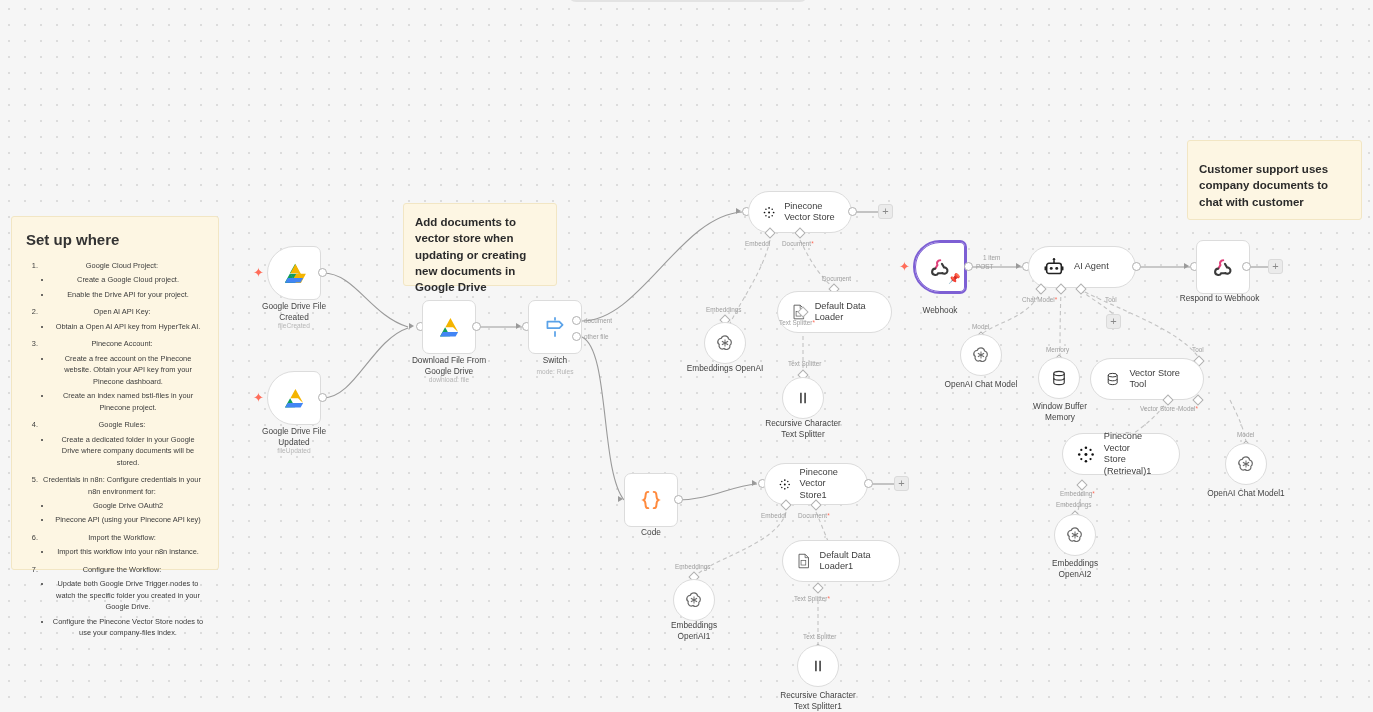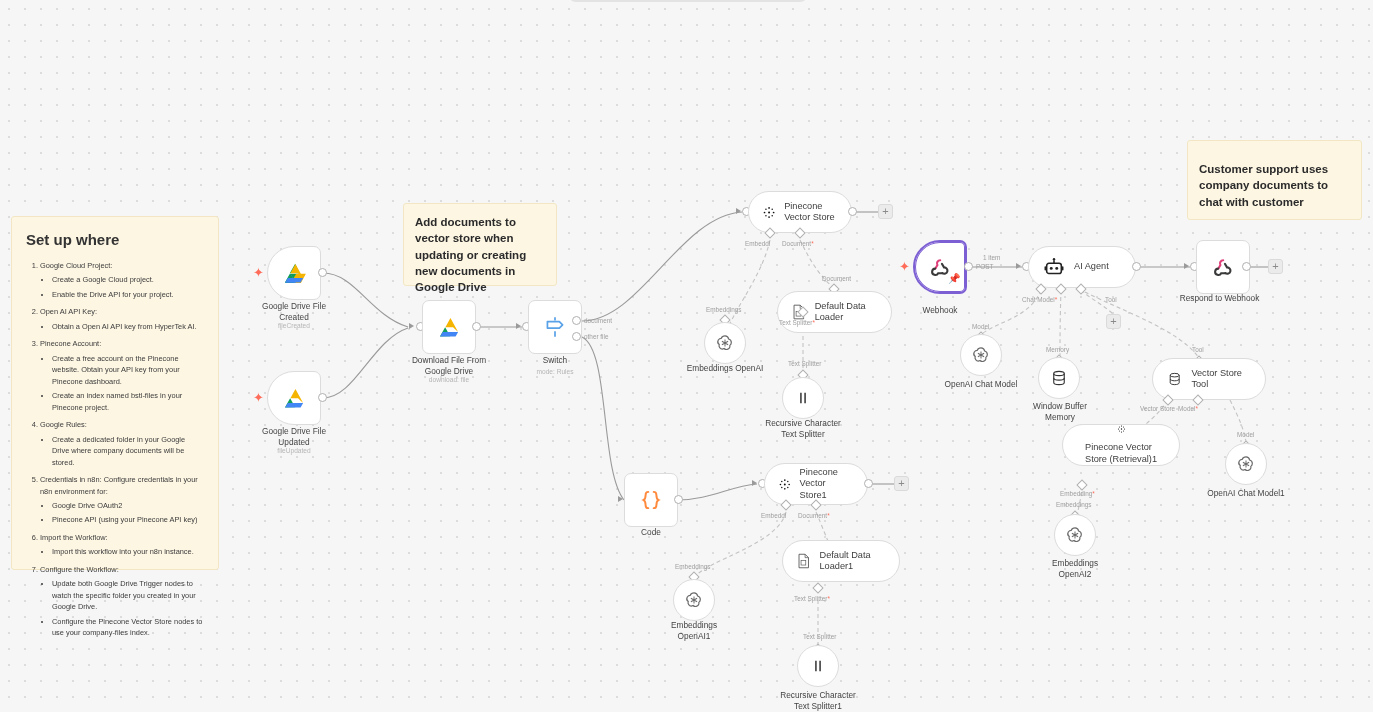--- a/index.html
+++ b/index.html
@@ -28,21 +28,21 @@
     border:1px solid #f2e6c4;
     border-radius:3px;
     box-sizing:border-box;
     color:#2d2d2d;
   }
   .sticky-title{
     font-size:15px;font-weight:700;color:#333;margin:0 0 12px 0;
   }
   .sticky-body{font-size:7.4px;line-height:1.55;color:#3b3b3b;}
   .sticky-body ol{margin:0;padding-left:14px;}
-  .sticky-body li{margin:0 0 4px 0;}
+  .sticky-body li{margin:0 0 4px 0;text-align:center;}
   .sticky-body ul{margin:3px 0 6px 0;padding-left:12px;}
   .sticky-body ul li{list-style:disc;margin-bottom:3px;}
   .sticky-note-text{font-size:11.5px;font-weight:700;line-height:1.42;color:#2b2b2b;}
   
   .node{
     position:absolute;box-sizing:border-box;
     background:#fff;border:1px solid #dcdcdc;
     display:flex;align-items:center;justify-content:center;
   }
   .node.sq{width:54px;height:54px;border-radius:7px;}
@@ -472,36 +472,36 @@
     <ellipse cx="12" cy="6" rx="7" ry="2.8" fill="none" stroke="#333" stroke-width="1.5"></ellipse>
     <path d="M5 6v12c0 1.5 3.1 2.8 7 2.8s7-1.3 7-2.8V6" fill="none" stroke="#333" stroke-width="1.5"></path>
     <path d="M5 12c0 1.5 3.1 2.8 7 2.8s7-1.3 7-2.8" fill="none" stroke="#333" stroke-width="1.5"></path>
   </svg>
 </div>
 <div class="node-label" style="left:1010px;top:401px;width:100px;white-space:pre-line;">Window Buffer
 Memory</div>
 
 <div class="conn-label" style="left:1192px;top:346px;">Tool</div>
 <div class="diamond" style="left:1195px;top:357px;"></div>
-<div class="node pill" style="left:1152px;top:358px;width:114px;">
+<div class="node pill" style="left:1090px;top:358px;width:114px;">
   <svg width="18" height="18" viewBox="0 0 24 24">
     <ellipse cx="12" cy="6" rx="7" ry="2.8" fill="none" stroke="#333" stroke-width="1.5"></ellipse>
     <path d="M5 6v12c0 1.5 3.1 2.8 7 2.8s7-1.3 7-2.8V6" fill="none" stroke="#333" stroke-width="1.5"></path>
     <path d="M5 12c0 1.5 3.1 2.8 7 2.8s7-1.3 7-2.8" fill="none" stroke="#333" stroke-width="1.5"></path>
   </svg>
   <span class="pill-text">Vector Store Tool</span>
 </div>
 <div class="diamond" style="left:1164px;top:396px;"></div>
 <div class="diamond" style="left:1194px;top:396px;"></div>
 <div class="conn-label" style="left:1140px;top:405px;">Vector Store</div>
 <div class="conn-label req" style="left:1178px;top:405px;">Model</div>
 
 <div class="conn-label" style="left:1105px;top:431px;">Vector Store</div>
 <div class="diamond" style="left:1118px;top:442px;"></div>
-<div class="node pill" style="left:1062px;top:424px;width:118px;flex-direction:column;">
+<div class="node pill" style="left:1062px;top:433px;width:118px;">
   <svg width="21" height="21" viewBox="0 0 24 24">
     <g fill="#111">
       <circle cx="12" cy="3" r="1.7"></circle>
         <circle cx="12" cy="21" r="1.7"></circle>
       <circle cx="3" cy="12" r="1.7"></circle>
         <circle cx="21" cy="12" r="1.7"></circle>
       <circle cx="5.8" cy="5.8" r="1.5"></circle>
         <circle cx="18.2" cy="5.8" r="1.5"></circle>
       <circle cx="5.8" cy="18.2" r="1.5"></circle>
         <circle cx="18.2" cy="18.2" r="1.5"></circle>

